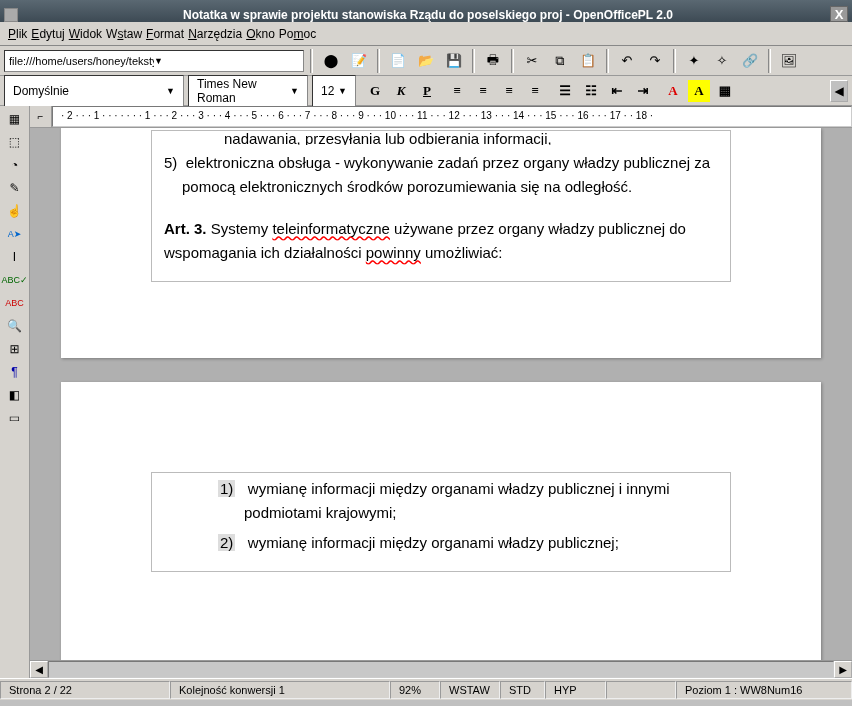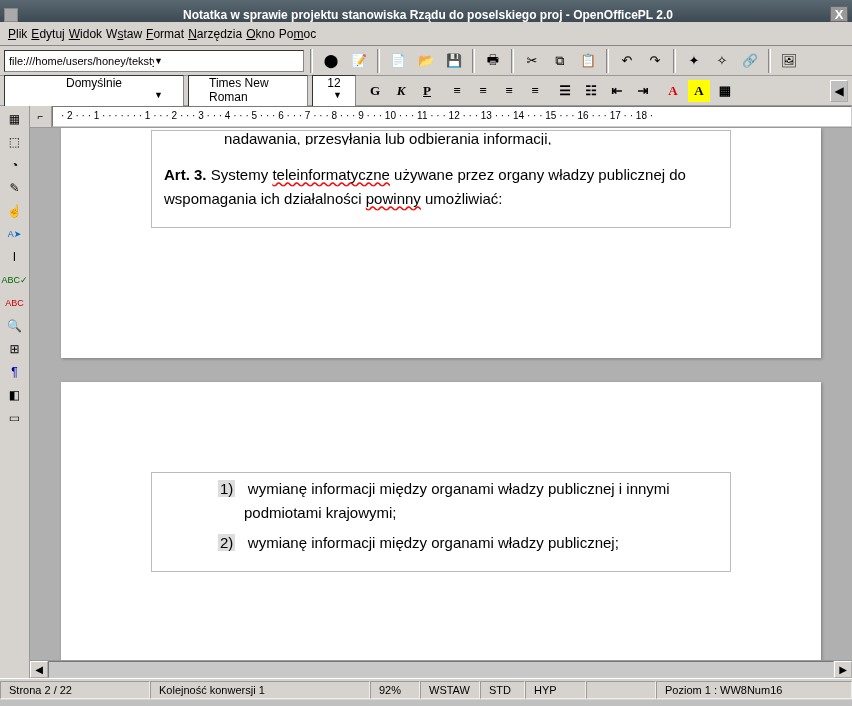--- a/index.html
+++ b/index.html
@@ -14,21 +14,21 @@
 .menubar span { font-size: 12px; color: #000; cursor: default; }
 .menubar span u { text-decoration: underline; }
 
 .toolbar { height: 30px; background: #d6d3ce; display: flex; align-items: center; padding: 2px 4px; gap: 4px; border-bottom: 1px solid #999; }
 .toolbar .sep { width: 3px; height: 24px; border-left: 1px solid #888; border-right: 1px solid #fff; margin: 0 2px; }
 .urlbox { width: 300px; height: 22px; background: #fff; border: 1px inset #888; display: flex; align-items: center; padding: 0 4px; font-size: 11px; }
 .urlbox span { flex: 1; overflow: hidden; white-space: nowrap; }
 .tbtn { width: 24px; height: 24px; display: flex; align-items: center; justify-content: center; font-size: 13px; border: 1px solid transparent; }
 
 .fmtbar { height: 30px; background: #d6d3ce; display: flex; align-items: center; padding: 2px 4px; gap: 4px; border-bottom: 1px solid #999; }
-.combo { height: 32px; background: #fff; border: 1px inset #888; display: flex; align-items: center; padding: 0 20px; font-size: 12px; flex-direction: column; }
+.combo { height: 32px; background: #fff; border: 1px inset #888; display: flex; align-items: center; padding: 0 8px; font-size: 12px; }
 .combo .dd { margin-left: auto; font-size: 9px; color: #000; }
 .fmtbtn { width: 22px; height: 22px; display: flex; align-items: center; justify-content: center; font-size: 13px; font-weight: bold; font-family: Georgia, serif; }
 .scroll-right { margin-left: auto; width: 18px; height: 22px; background: #c0c0c0; border: 1px outset #fff; display: flex; align-items: center; justify-content: center; }
 
 .workarea { display: flex; height: 572px; background: #d6d3ce; }
 .vtoolbar { width: 30px; background: #d6d3ce; display: flex; flex-direction: column; align-items: center; padding-top: 2px; gap: 1px; border-right: 1px solid #999; }
 .vbtn { width: 24px; height: 22px; display: flex; align-items: center; justify-content: center; font-size: 12px; }
 
 .docwrap { flex: 1; display: flex; flex-direction: column; }
 .ruler-row { height: 22px; display: flex; background: #d6d3ce; border-bottom: 1px solid #999; }
@@ -160,20 +160,24 @@
         <div class="ruler-inner">· 2 · · · 1 · · · · · · · 1 · · · 2 · · · 3 · · · 4 · · · 5 · · · 6 · · · 7 · · · 8 · · · 9 · · · 10 · · · 11 · · · 12 · · · 13 · · · 14 · · · 15 · · · 16 · · · 17 · · 18 ·</div>
       </div>
     </div>
 
     <div class="docscroll">
       <div class="page page1">
         <div class="textframe">
           <div class="para" style="padding-left:60px; margin-top:-8px; overflow:hidden; height:18px;">
             <span>nadawania, przesyłania lub odbierania informacji,</span>
           </div>
+          <div class="para indent1">
+            <span>5)</span>&nbsp;
+            <span>elektroniczna obsługa - wykonywanie zadań przez organy władzy publicznej za pomocą elektronicznych środków porozumiewania się na odległość.</span>
+          </div>
           <div class="para" style="margin-top:18px;">
             <b>Art. 3.</b><span> Systemy </span><span class="redund">teleinformatyczne</span><span> używane przez organy władzy publicznej do wspomagania ich działalności </span><span class="redund">powinny</span><span> umożliwiać:</span>
           </div>
         </div>
       </div>
 
       <div class="page page2">
         <div class="textframe">
           <div class="para" style="padding-left:80px; text-indent:-26px;">
             <span style="background:#ddd; padding:0 2px;">1)</span>&nbsp;&nbsp;<span> wymianę informacji między organami władzy publicznej i innymi podmiotami krajowymi;</span>
@@ -187,21 +191,21 @@
 
     <div class="hscroll">
       <div class="sbtn">◀</div>
       <div class="track"></div>
       <div class="sbtn">▶</div>
     </div>
   </div>
 </div>
 
 <div class="statusbar">
-  <div class="cell" style="width:150px;">Strona  2 / 22</div>
+  <div class="cell" style="width:170px;">Strona  2 / 22</div>
   <div class="cell" style="width:220px;">Kolejność konwersji 1</div>
   <div class="cell" style="width:50px; text-align:center;">92%</div>
   <div class="cell" style="width:60px;">WSTAW</div>
   <div class="cell" style="width:45px;">STD</div>
   <div class="cell" style="width:61px;">HYP</div>
   <div class="cell" style="width:70px;"></div>
   <div class="cell" style="flex:1;">Poziom  1 : WW8Num16</div>
 </div>
 
 </body></html>

